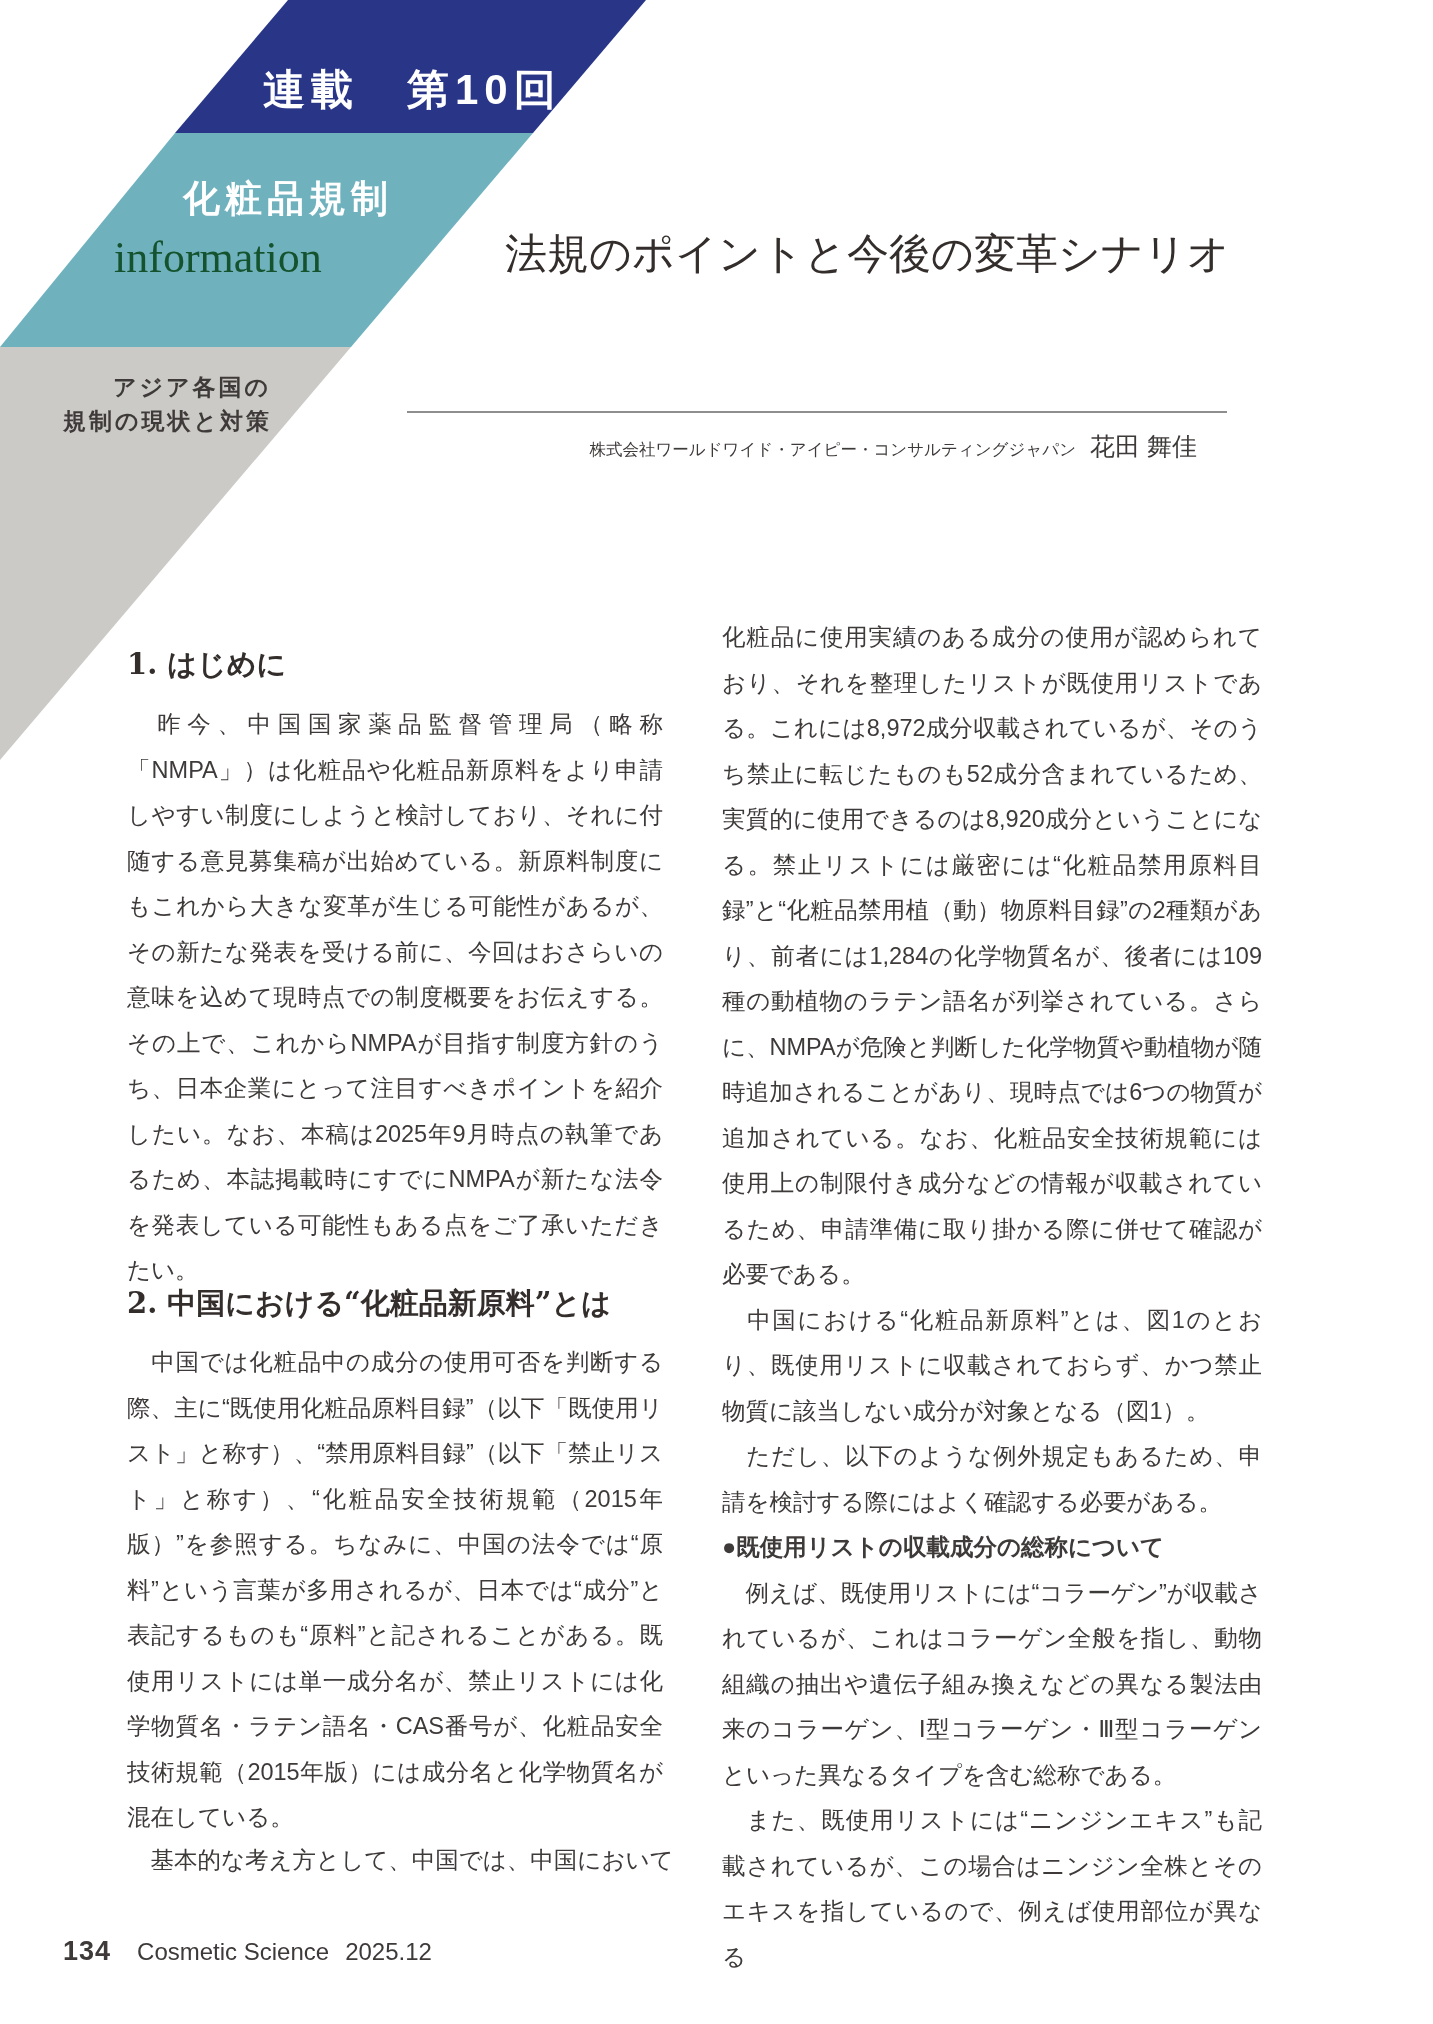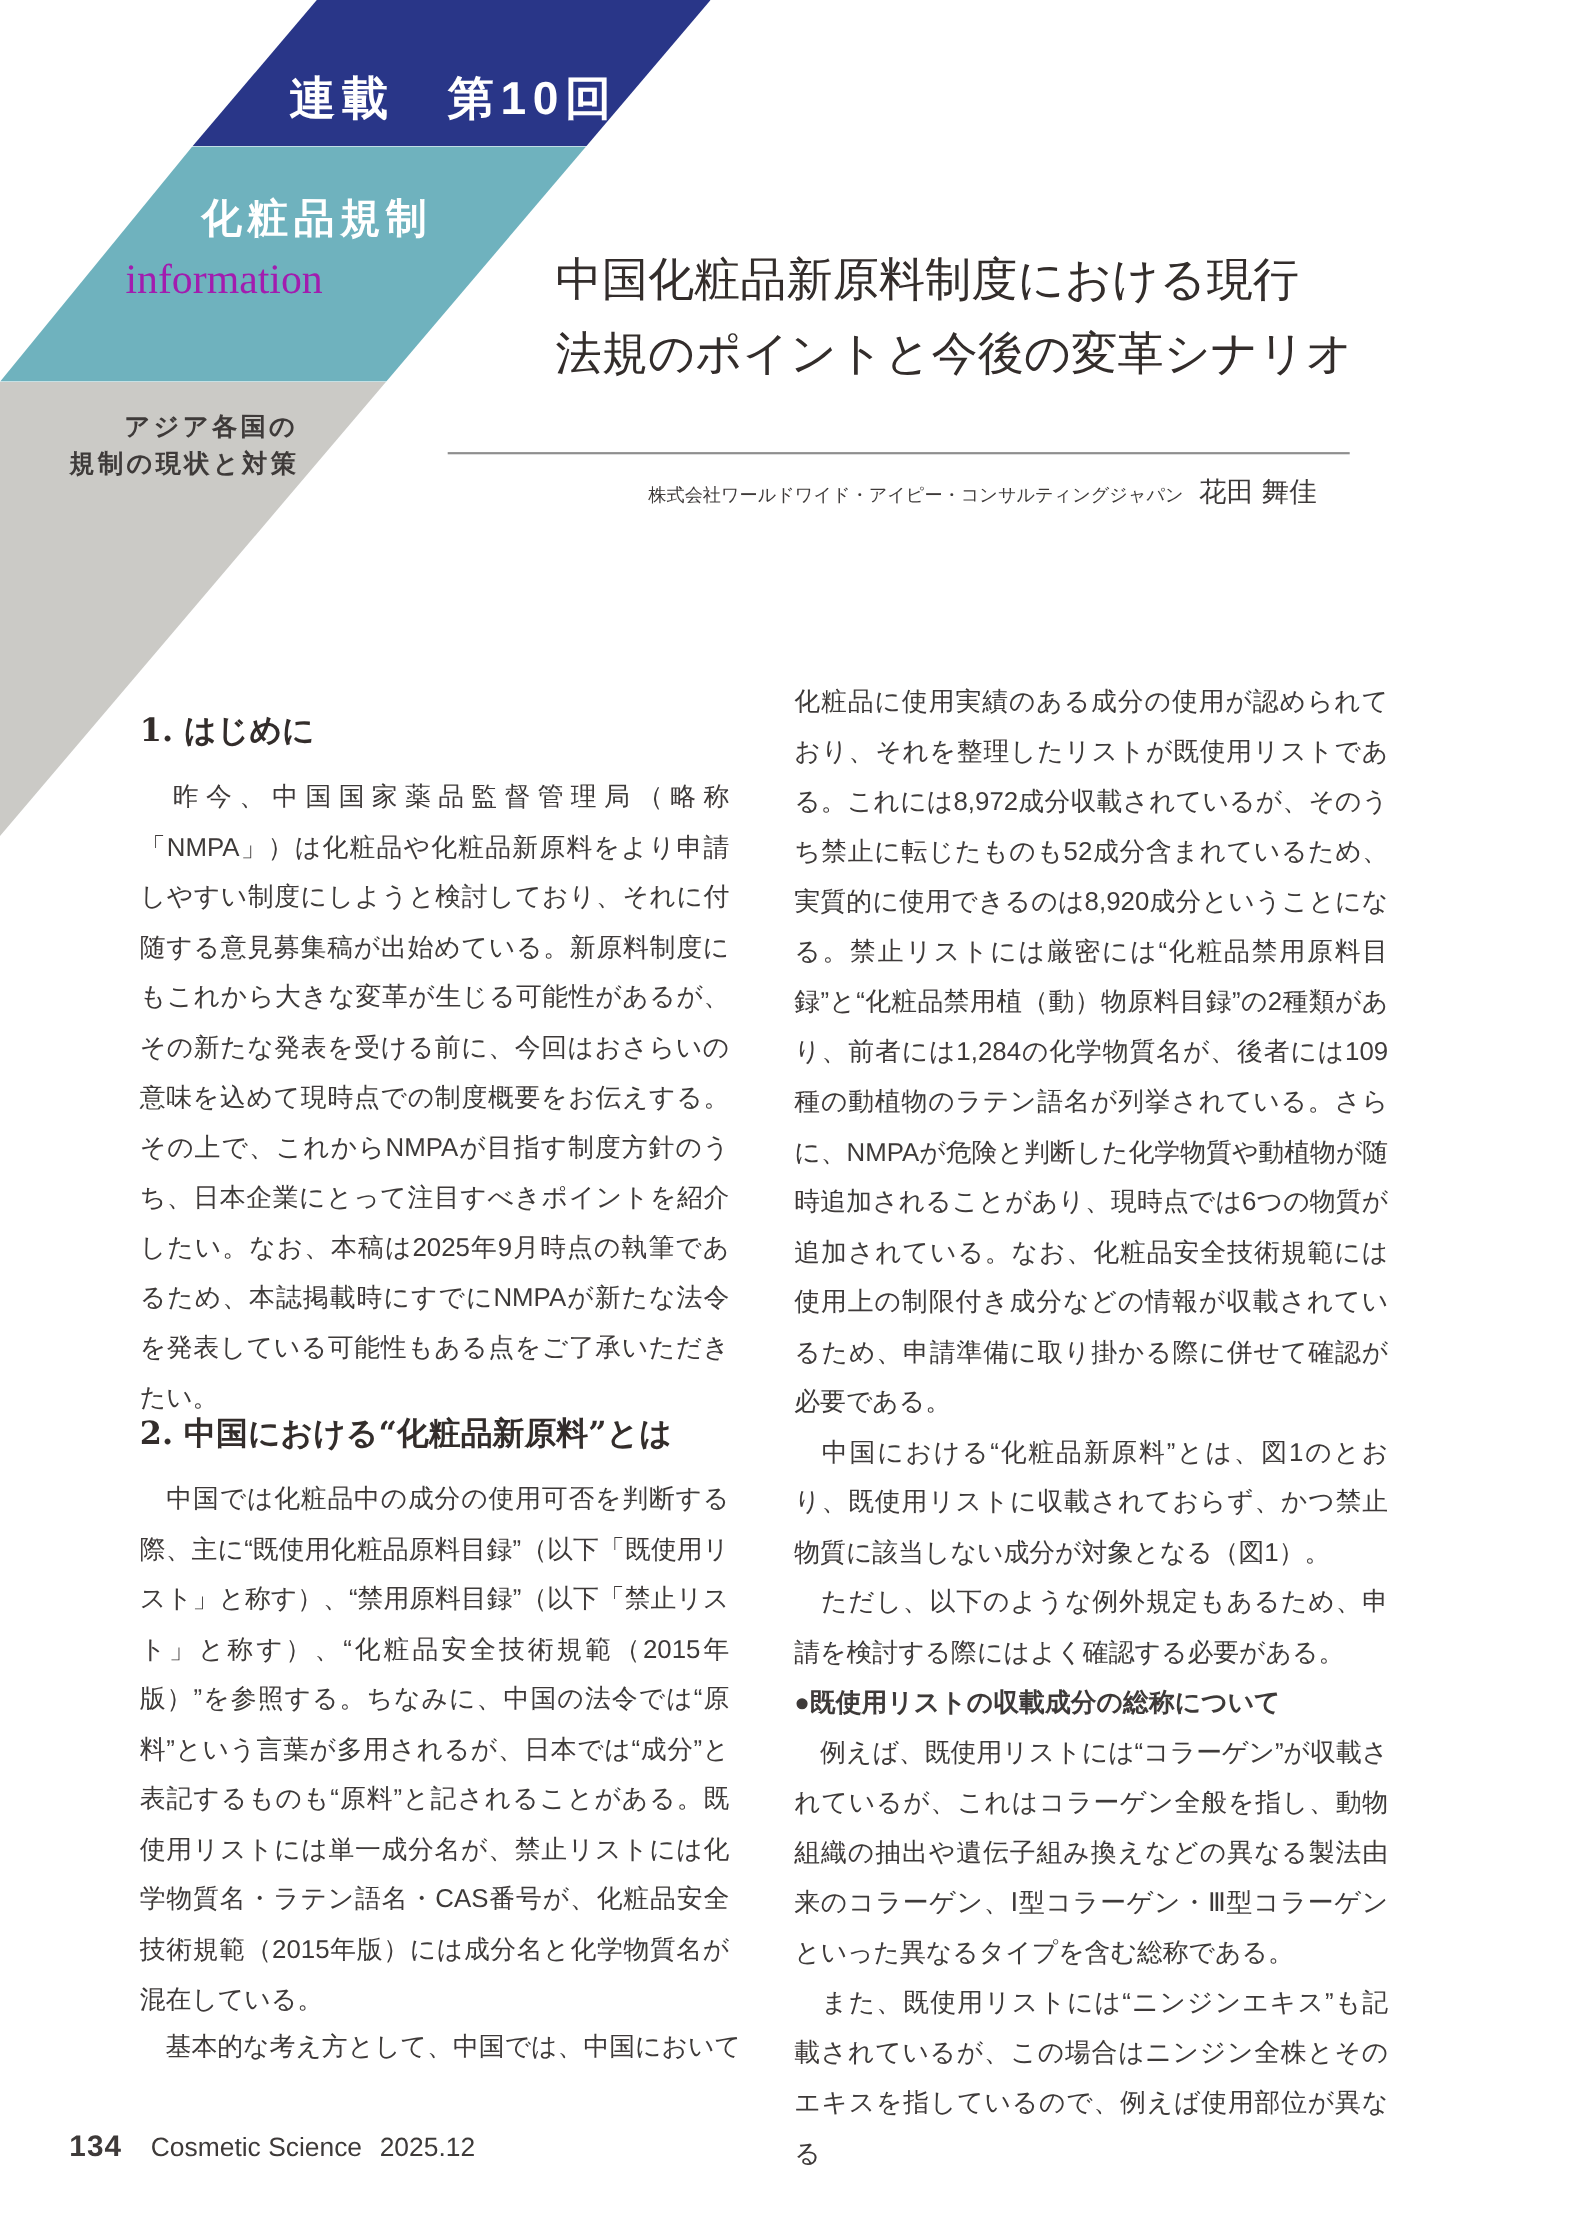--- a/index.html
+++ b/index.html
@@ -15,21 +15,21 @@
     clip-path:polygon(288px 0,646px 0,533px 133px,175px 133px);}
   .band-teal{top:133px;height:214px;background:#6fb2be;
     clip-path:polygon(175px 0,533px 0,351px 214px,0 214px);}
   .band-gray{top:347px;height:413px;background:#cbcac6;
     clip-path:polygon(0 0,351px 0,0 413px);}
   
   .series{left:263px;top:62px;font-size:42px;font-weight:bold;color:#ffffff;
     letter-spacing:6px;white-space:nowrap;}
   .cat1{left:183px;top:174px;font-size:37px;font-weight:bold;color:#ffffff;
     letter-spacing:5px;white-space:nowrap;}
-  .cat2{left:114px;top:232px;font-size:38px;color:#a21caf;
+  .cat2{left:114px;top:232px;font-size:44px;color:#14532d;
     font-family:"Liberation Serif","DejaVu Serif",serif;white-space:nowrap;}
   .sub1{left:113px;top:372px;font-size:23px;font-weight:bold;letter-spacing:3px;
     color:#3e3a39;white-space:nowrap;}
   .sub2{left:38px;top:406px;font-size:23px;font-weight:bold;letter-spacing:3px;
     color:#3e3a39;white-space:nowrap;margin-left:25px;}
   
   .title{left:505px;top:220px;font-size:42px;line-height:67px;color:#332d2b;
     font-family:"DejaVu Serif","Liberation Serif",serif;white-space:nowrap;}
   .rule{left:407px;top:411px;width:820px;height:2px;background:#8e8e8e;}
   .author{left:505px;top:430px;width:692px;display:flex;align-items:baseline;
@@ -60,21 +60,20 @@
 <div class="band band-teal"></div>
 <div class="band band-gray"></div>
 
 <div class="abs series">連載　第10回</div>
 <div class="abs cat1">化粧品規制</div>
 <div class="abs cat2">information</div>
 <div class="abs sub1">アジア各国の</div>
 <div class="abs sub2">規制の現状と対策</div>
 
 <div class="abs title">
-  <div>中国化粧品新原料制度における現行</div>
   <div>法規のポイントと今後の変革シナリオ</div>
 </div>
 <div class="abs rule"></div>
 
 <div class="abs author">
   <span class="affil">株式会社ワールドワイド・アイピー・コンサルティングジャパン</span>
   <span class="name">花田 舞佳</span>
 </div>
 
 <div class="abs h-serif" style="left:127px;top:645px;">1. はじめに</div>

